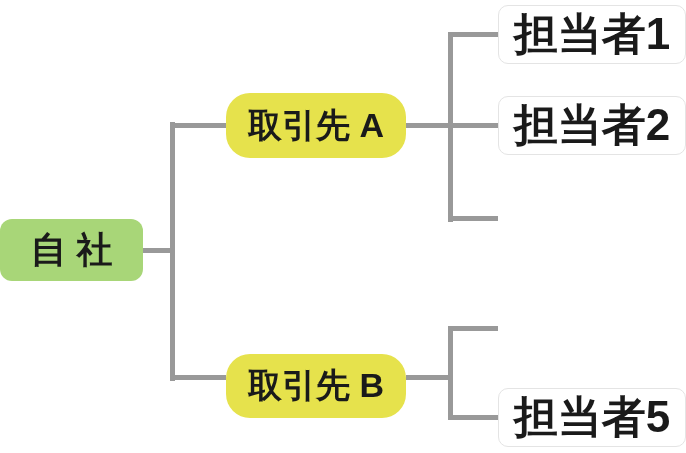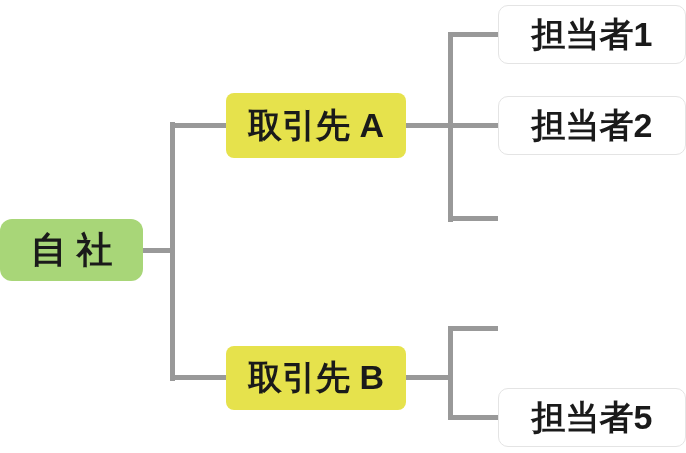--- a/index.html
+++ b/index.html
@@ -27,29 +27,29 @@
     white-space:nowrap;
   }
   .company{
     left:0;top:219;width:143px;height:62px;top:219px;
     background:var(--company-fill);
     border-radius:12px;font-size:36px;
   }
   .client{
     left:226px;width:180px;height:65px;
     background:var(--client-fill);
-    border-radius:8px;font-size:34px;
+    border-radius:24px;font-size:34px;
   }
   .client-a{top:93px;}
-  .client-b{top:346px;height:64px;}
+  .client-b{top:354px;height:64px;}
   .staff{
     left:498px;width:188px;height:59px;
     background:var(--staff-fill);
     border:1px solid var(--staff-border);
-    border-radius:10px;font-size:34px;
+    border-radius:10px;font-size:44px;
   }
   .staff-1{top:5px;}
   .staff-2{top:96px;}
   .staff-3{top:189px;}
   .staff-4{top:299px;}
   .staff-5{top:388px;}
   .line{position:absolute;background:var(--connector);}
   
   .l-company{left:143px;top:248px;width:32px;height:5px;}
   .l-v1{left:170px;top:122px;width:5px;height:259px;}

